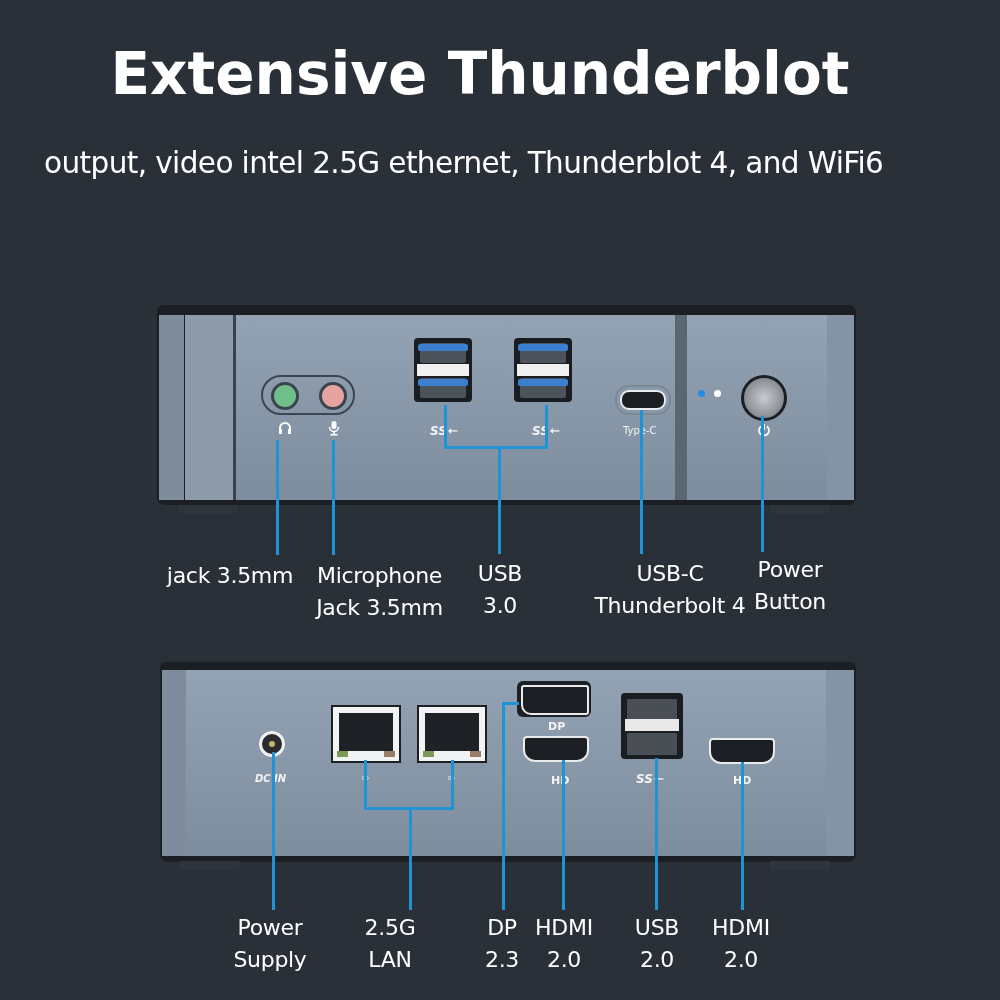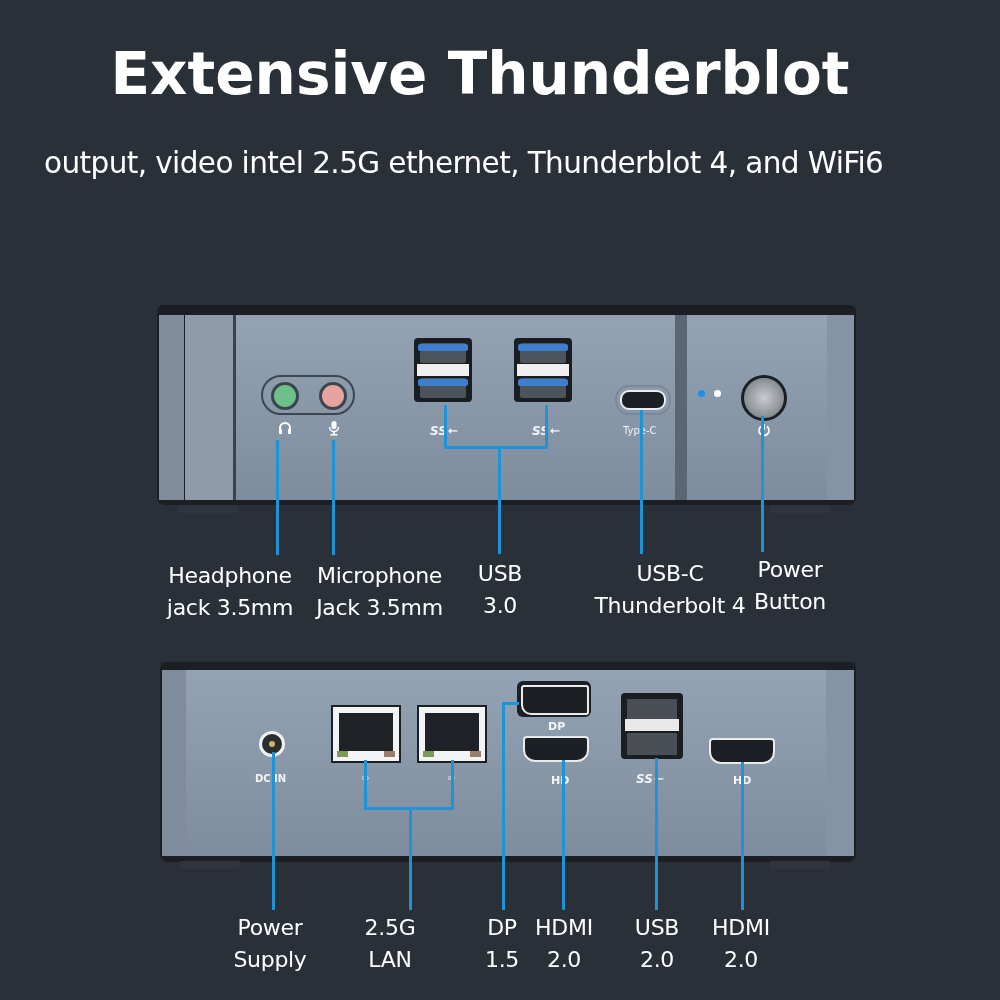--- a/index.html
+++ b/index.html
@@ -108,21 +108,20 @@
 <div class="line" style="left:276px;top:440px;width:3px;height:115px;"></div>
 <div class="line" style="left:332px;top:440px;width:3px;height:115px;"></div>
 <div class="line" style="left:444px;top:405px;width:3px;height:44px;"></div>
 <div class="line" style="left:545px;top:405px;width:3px;height:44px;"></div>
 <div class="line" style="left:444px;top:446px;width:104px;height:3px;"></div>
 <div class="line" style="left:498px;top:446px;width:3px;height:108px;"></div>
 <div class="line" style="left:640px;top:410px;width:3px;height:144px;"></div>
 <div class="line" style="left:761px;top:416px;width:3px;height:136px;"></div>
 
 <div class="label" style="left:160px;top:560px;width:140px;">
-  <div>Headphone</div>
   <div>jack 3.5mm</div>
 </div>
 <div class="label" style="left:307px;top:560px;width:145px;">
   <div>Microphone</div>
   <div>Jack 3.5mm</div>
 </div>
 <div class="label" style="left:460px;top:558px;width:80px;">
   <div>USB</div>
   <div>3.0</div>
 </div>
@@ -137,21 +136,21 @@
 
 <div>
   <div class="shell" style="left:160px;top:662px;width:696px;height:200px;"></div>
   <div class="cap" style="left:162px;top:670px;width:24px;height:186px;background:#7e8c9b;"></div>
   <div class="face" style="left:186px;top:670px;width:640px;height:186px;"></div>
   <div class="cap" style="left:826px;top:670px;width:28px;height:186px;background:#8594a4;"></div>
   <div class="foot" style="left:180px;top:861px;width:60px;"></div>
   <div class="foot" style="left:770px;top:861px;width:60px;"></div>
 
   <div class="dcin" style="left:259px;top:731px;"></div>
-  <div class="plabel" style="left:255px;top:773px;">DC IN</div>
+  <div class="plabel" style="left:255px;top:773px;font-style:italic;">DC IN</div>
 
   <div class="rj" style="left:331px;top:705px;">
       <div class="hole"></div>
       <div class="ledg"></div>
       <div class="ledo"></div>
     </div>
   <div class="rj" style="left:417px;top:705px;">
       <div class="hole"></div>
       <div class="ledg"></div>
       <div class="ledo"></div>
@@ -192,21 +191,21 @@
 <div class="label" style="left:220px;top:912px;width:100px;">
   <div>Power</div>
   <div>Supply</div>
 </div>
 <div class="label" style="left:350px;top:912px;width:80px;">
   <div>2.5G</div>
   <div>LAN</div>
 </div>
 <div class="label" style="left:477px;top:912px;width:50px;">
   <div>DP</div>
-  <div>1.5</div>
+  <div>2.3</div>
 </div>
 <div class="label" style="left:527px;top:912px;width:74px;">
   <div>HDMI</div>
   <div>2.0</div>
 </div>
 <div class="label" style="left:620px;top:912px;width:74px;">
   <div>USB</div>
   <div>2.0</div>
 </div>
 <div class="label" style="left:704px;top:912px;width:74px;">

